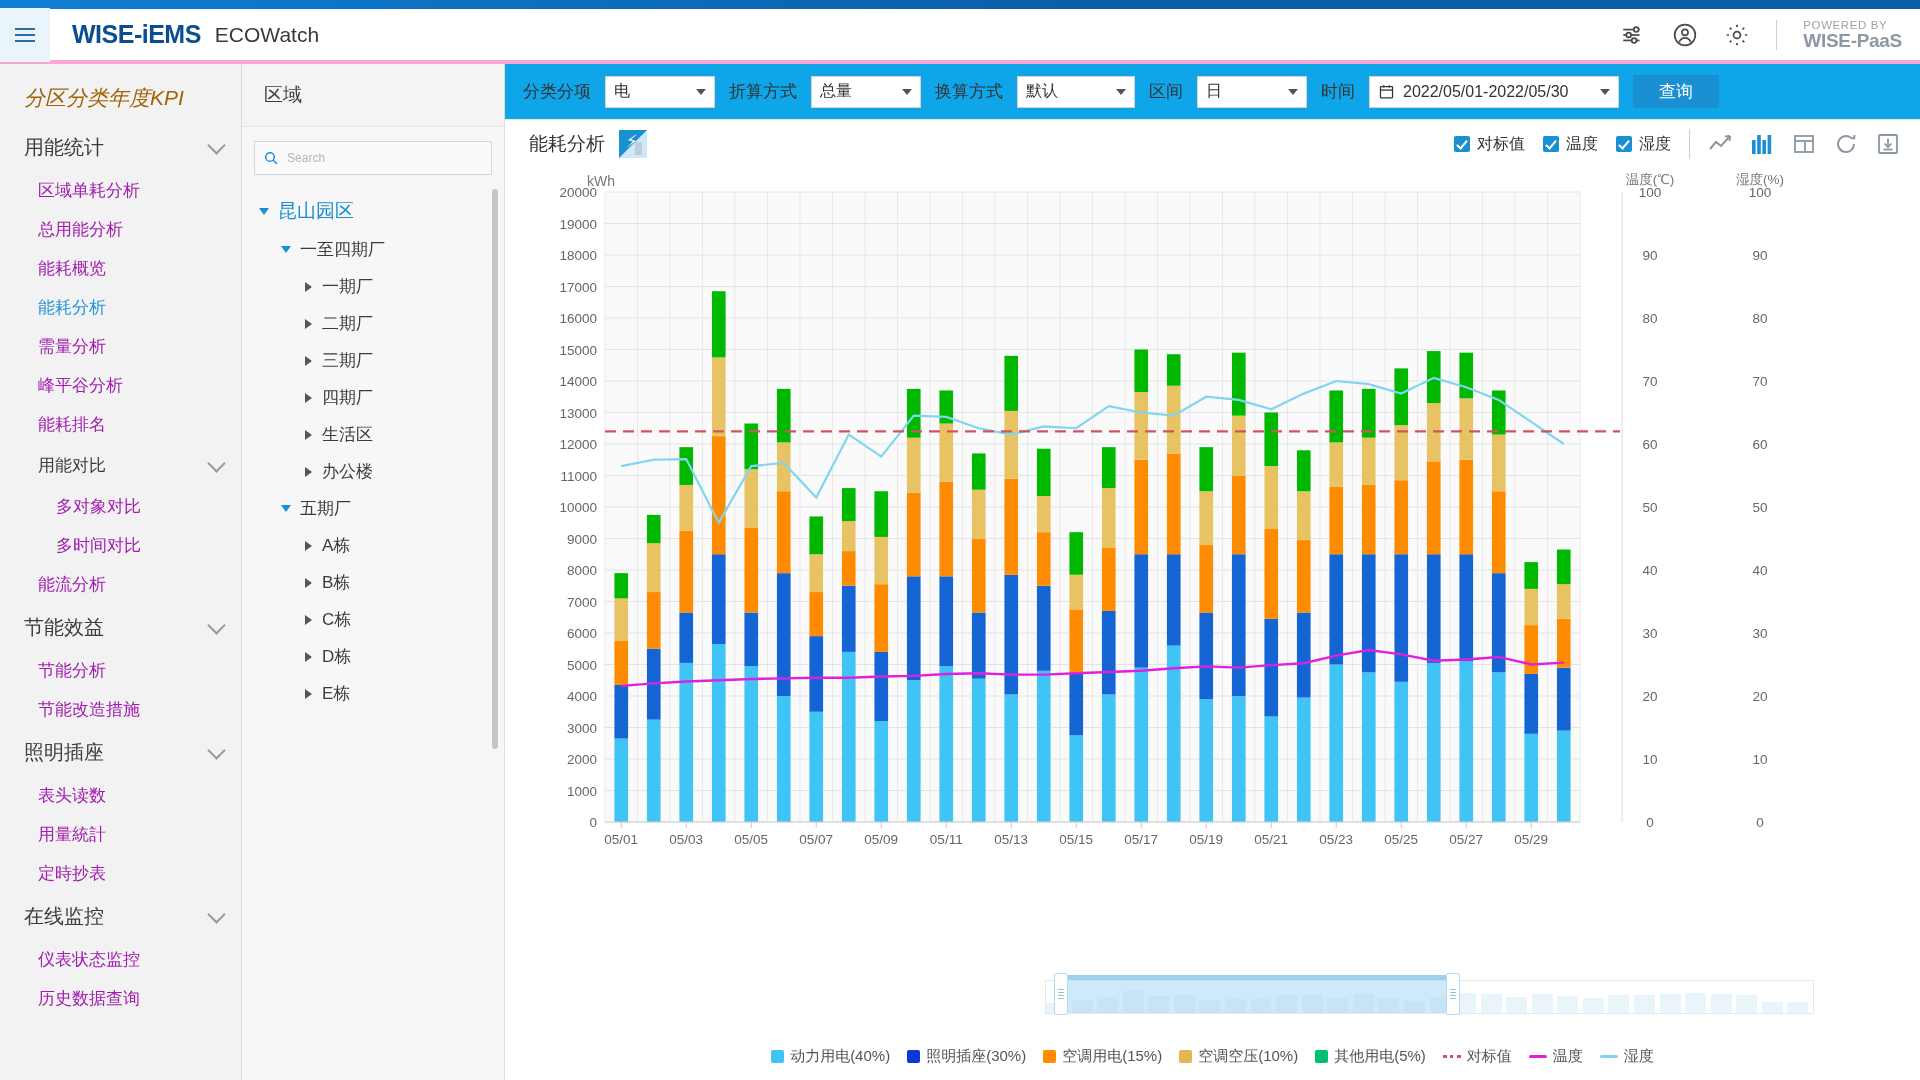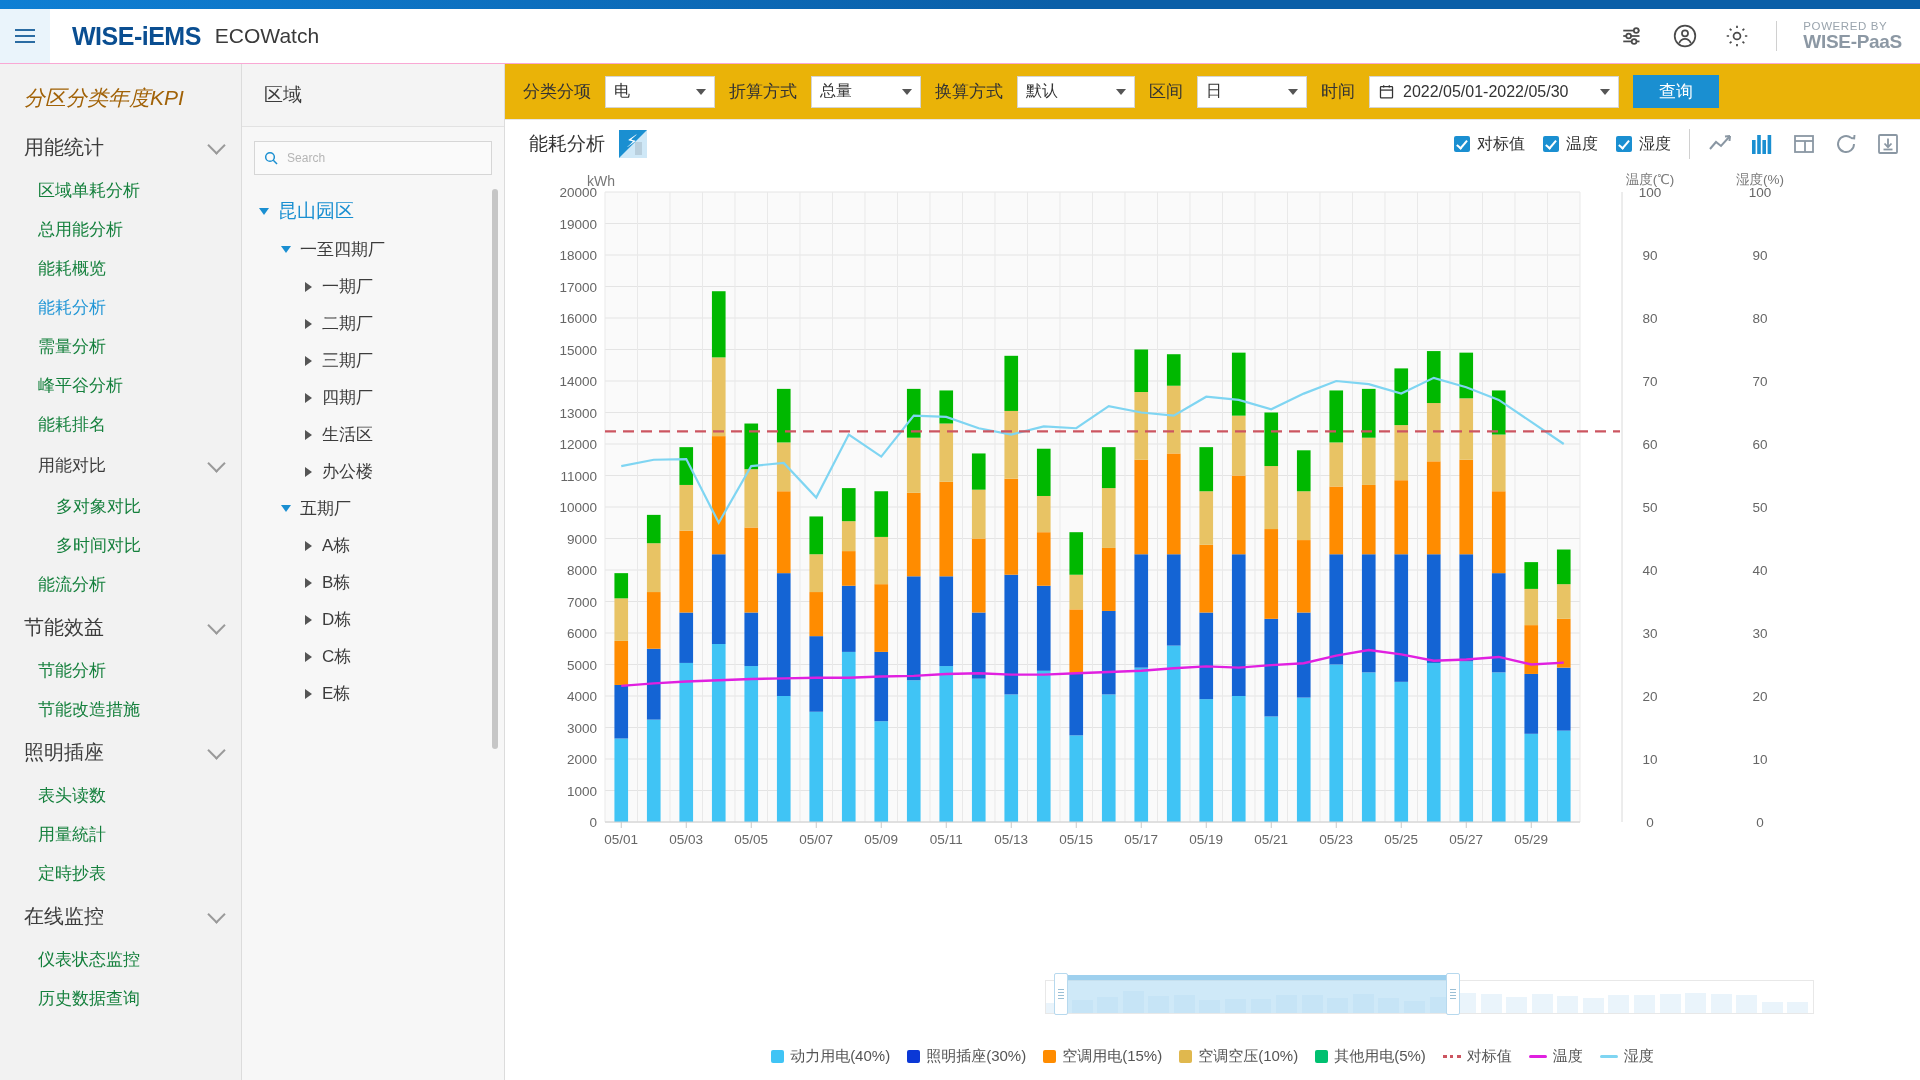--- a/index.html
+++ b/index.html
@@ -6,21 +6,21 @@
   html, body {
     width: 1920px; height: 1080px;
     font-family: "Liberation Sans", "DejaVu Sans", sans-serif;
     background: #fff; overflow: hidden;
   }
   
   .topstrip { height: 9px; background: linear-gradient(90deg,#0f7fd4 0%,#0b5fa8 55%,#0b5fa8 100%); }
   
   .header {
     height: 55px; background:#fff; display:flex; align-items:center;
-    border-bottom:1px solid #f9a8d4; position:relative;
+    border-bottom:4px solid #f9a8d4; position:relative;
   }
   .hamburger {
     width:50px; height:54px; background:#eaf4fb; display:flex; flex-direction:column;
     align-items:center; justify-content:center; gap:4px; cursor:pointer;
   }
   .hamburger span { display:block; width:20px; height:2px; background:#2b6ca3; }
   .brand {
     margin-left:22px; font-weight:bold; font-size:25px; letter-spacing:-0.5px;
     color:#0a4e91; font-family:"Liberation Sans",sans-serif;
   }
@@ -42,21 +42,21 @@
   }
   .nav-title { font-size:21px; color:#a16207; padding:12px 0 12px 24px;font-style:italic; }
   .nav-group {
     display:flex; align-items:center; font-size:20px; color:#3c3c3c;
     padding:10px 18px 10px 24px; cursor:pointer;
   }
   .nav-group .lbl { flex:1; }
   .chev { width:13px; height:13px; border-right:2px solid #9a9a9a; border-bottom:2px solid #9a9a9a;
           transform:rotate(45deg); margin-bottom:5px; flex:none; }
   .nav-item {
-    font-size:17px; color:#15803d; padding:8px 0 8px 38px; cursor:pointer;
+    font-size:17px; color:#a21caf; padding:8px 0 8px 38px; cursor:pointer;
   }
   .nav-item.sub { padding-left:56px; }
   .nav-item.active { color:#2196d6; }
 
   
   .treepanel { width:263px; background:#f7f7f7; border-right:1px solid #dcdcdc; flex:none; display:flex; flex-direction:column; }
   .tree-head { font-size:19px; color:#3c3c3c; padding:18px 0 18px 22px; border-bottom:1px solid #e2e2e2; background:#f4f4f4;}
   .searchbox {
     margin:14px 12px 6px 12px; height:34px; border:1px solid #d6d6d6; background:#fafafa;
     display:flex; align-items:center; padding:0 8px; gap:8px;
@@ -70,21 +70,21 @@
   .tnode { display:flex; align-items:center; font-size:17px; color:#3c3c3c; padding:7px 0; cursor:pointer; }
   .tnode .arrow { width:16px; flex:none; display:flex; justify-content:center; }
   .tri-down { width:0;height:0;border-left:5.5px solid transparent;border-right:5.5px solid transparent;border-top:7px solid #1a8fd1; }
   .tri-right { width:0;height:0;border-top:5px solid transparent;border-bottom:5px solid transparent;border-left:7px solid #555; }
   .tnode.root { color:#1a8fd1; font-size:19px; }
   .tree-scroll { position:absolute; right:6px; top:8px; width:6px; height:560px; background:#c6c6c6; border-radius:3px; }
 
   
   .main { flex:1; display:flex; flex-direction:column; background:#fff; min-width:0; }
   .filterbar {
-    height:56px; border-bottom:1px solid #e6e6e6; background:#eab308;
+    height:56px; border-bottom:1px solid #e6e6e6; background:#0ea5e9;
     display:flex; align-items:center; padding:0 18px; gap:14px;
   }
   .f-label { font-size:17px; color:#333; white-space:nowrap; }
   .select {
     height:32px; min-width:92px; border:1px solid #d4d4d4; background:#fff;
     display:flex; align-items:center; padding:0 8px; font-size:16px; color:#333; cursor:pointer;
   }
   .select .sv { flex:1; }
   .caret { width:0;height:0;border-left:5px solid transparent;border-right:5px solid transparent;border-top:6px solid #555; margin-left:10px;}
   .select.w110 { min-width:110px; }
@@ -298,27 +298,27 @@
           <div class="tnode" style="padding-left:58px">
             <span class="arrow">
               <span class="tri-right"></span>
             </span>
             <span style="margin-left:6px">B栋</span>
           </div>
           <div class="tnode" style="padding-left:58px">
             <span class="arrow">
               <span class="tri-right"></span>
             </span>
+            <span style="margin-left:6px">C栋</span>
+          </div>
+          <div class="tnode" style="padding-left:58px">
+            <span class="arrow">
+              <span class="tri-right"></span>
+            </span>
             <span style="margin-left:6px">D栋</span>
-          </div>
-          <div class="tnode" style="padding-left:58px">
-            <span class="arrow">
-              <span class="tri-right"></span>
-            </span>
-            <span style="margin-left:6px">C栋</span>
           </div>
           <div class="tnode" style="padding-left:58px">
             <span class="arrow">
               <span class="tri-right"></span>
             </span>
             <span style="margin-left:6px">E栋</span>
           </div>
         </div>
       <div class="tree-scroll"></div>
     </div>

